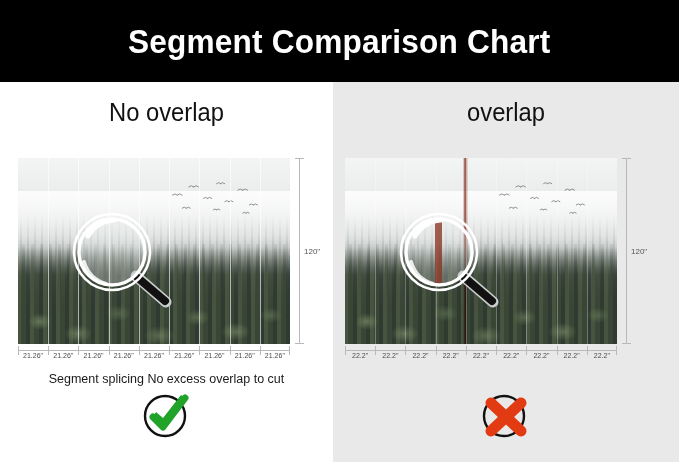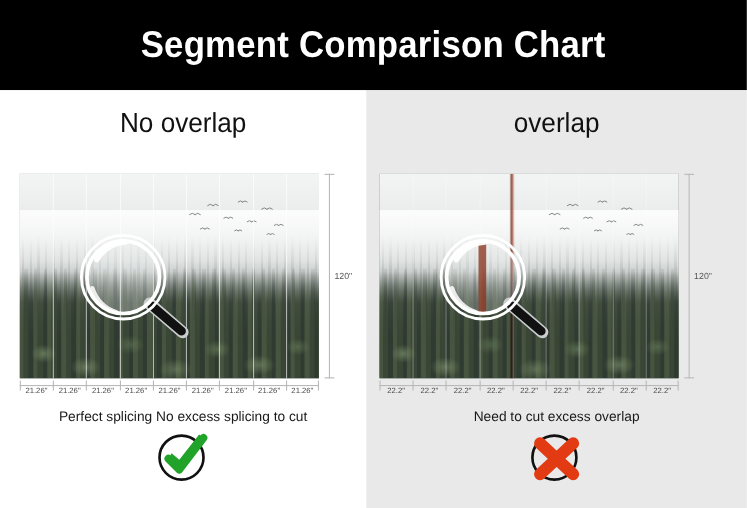--- a/index.html
+++ b/index.html
@@ -379,21 +379,21 @@
         <div class="seg-label" style="left:27.77%">21.26"</div>
         <div class="seg-label" style="left:38.88%">21.26"</div>
         <div class="seg-label" style="left:50%">21.26"</div>
         <div class="seg-label" style="left:61.11%">21.26"</div>
         <div class="seg-label" style="left:72.22%">21.26"</div>
         <div class="seg-label" style="left:83.33%">21.26"</div>
         <div class="seg-label" style="left:94.44%">21.26"</div>
       </div>
     </div>
 
-    <div class="caption">Perfect splicing No excess splicing to cut</div>
+    <div class="caption">Segment splicing No excess overlap to cut</div>
 
     <div class="verdict">
       <svg width="52" height="48" viewBox="0 0 52 48">
         <circle cx="24" cy="24" r="20" fill="none" stroke="#111111" stroke-width="2.4"></circle>
         <path d="M12 25 L22 35 L44 6 L40 3 L22 26 L15 20 Z" fill="#21a329"></path>
         <path d="M12 25 L22 35 L44 6" fill="none" stroke="#21a329" stroke-width="7" stroke-linecap="round" stroke-linejoin="round"></path>
       </svg>
     </div>
   </div>
 
@@ -482,21 +482,20 @@
         <div class="seg-label" style="left:27.77%">22.2"</div>
         <div class="seg-label" style="left:38.88%">22.2"</div>
         <div class="seg-label" style="left:50%">22.2"</div>
         <div class="seg-label" style="left:61.11%">22.2"</div>
         <div class="seg-label" style="left:72.22%">22.2"</div>
         <div class="seg-label" style="left:83.33%">22.2"</div>
         <div class="seg-label" style="left:94.44%">22.2"</div>
       </div>
     </div>
 
-    <div class="caption">Need to cut excess overlap</div>
 
     <div class="verdict">
       <svg width="52" height="48" viewBox="0 0 52 48">
         <circle cx="24" cy="24" r="20" fill="none" stroke="#111111" stroke-width="2.4"></circle>
         <g stroke="#e23b14" stroke-width="11" stroke-linecap="round">
           <line x1="11" y1="11" x2="41" y2="39"></line>
           <line x1="41" y1="11" x2="11" y2="39"></line>
         </g>
       </svg>
     </div>

